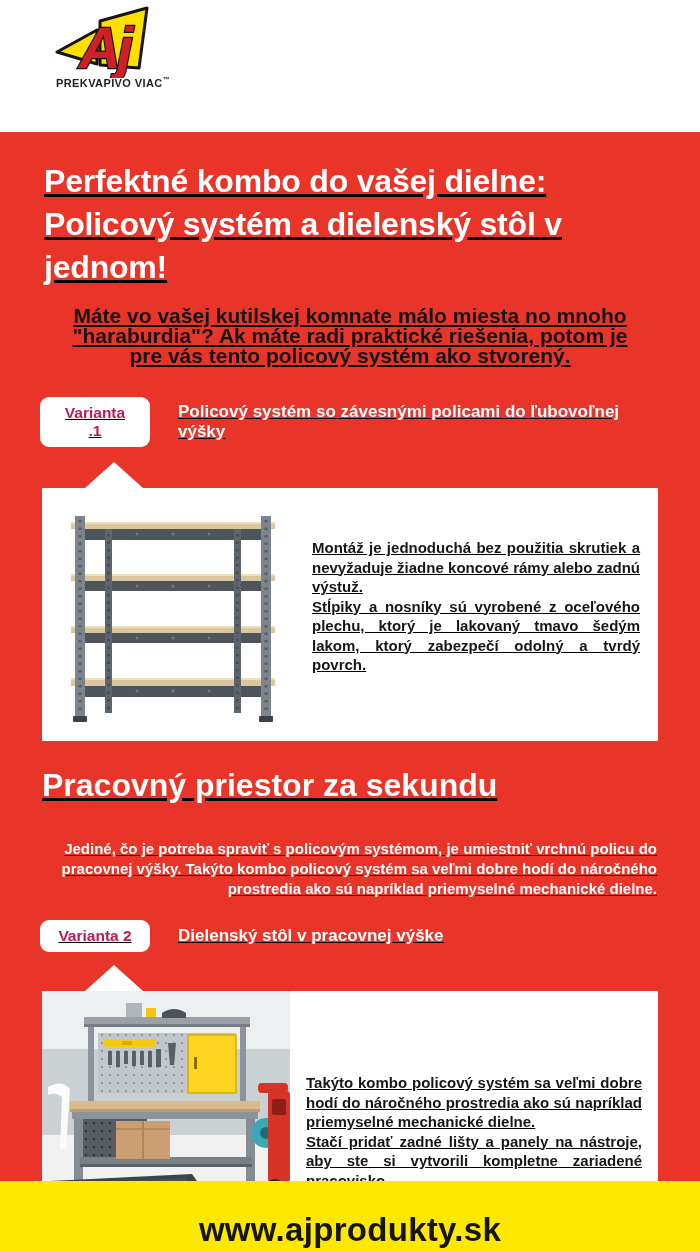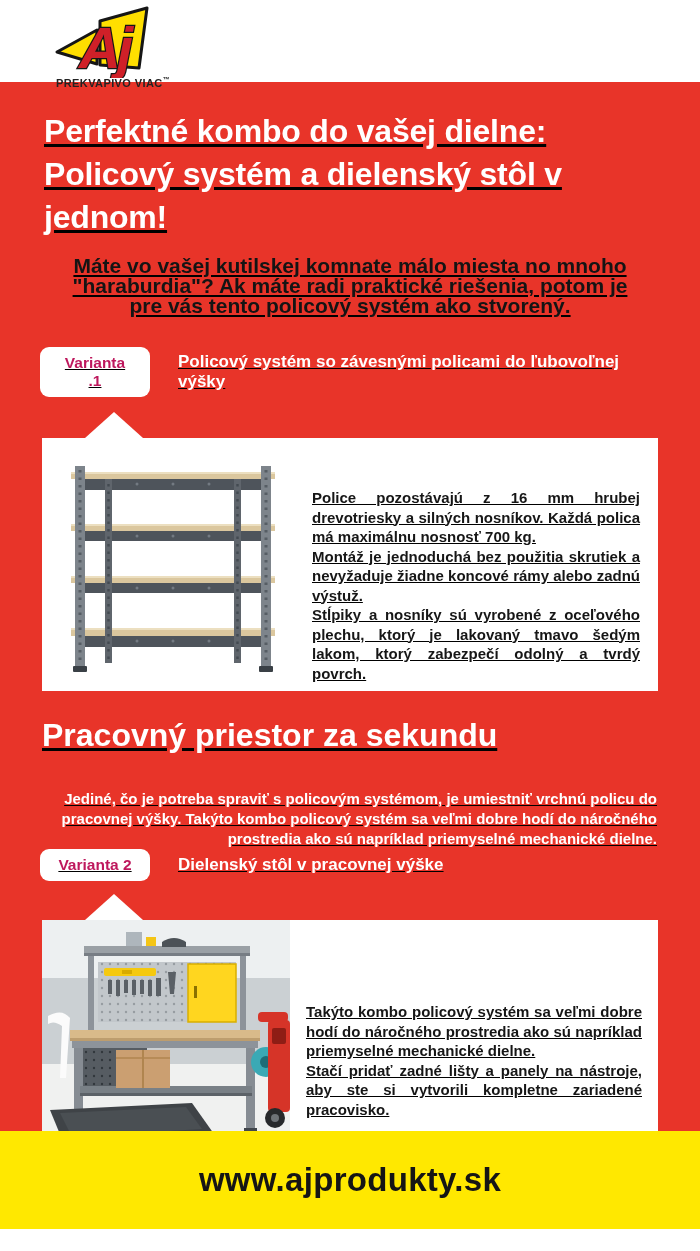--- a/index.html
+++ b/index.html
@@ -4,42 +4,42 @@
 <style>
   * { margin: 0; padding: 0; box-sizing: border-box; }
   html, body { background: #ffffff; }
   body {
     width: 700px; height: 1251px; margin: 0 auto;
     font-family: "Liberation Sans", sans-serif;
     overflow: hidden;
   }
 
   
-  .header { height: 82px; background: #ffffff; position: relative; }
+  .header { height: 132px; background: #ffffff; position: relative; }
   .logo-wrap { position: absolute; left: 48px; top: 4px; width: 130px; text-align: center; }
   .logo-svg { display: block; margin: 0 auto; }
   .tagline { font-size: 11px; font-weight: bold; color: #222; letter-spacing: 0.4px; margin-top: -2px; white-space: nowrap; }
   .tagline sup { font-size: 7px; }
 
   
   .red-section { height: 1049px; background: #e83429; overflow: hidden; text-decoration: underline; }
 
   .main-title {
     margin: 28px 44px 0 44px;
     color: #ffffff; font-weight: bold;
     font-size: 32px; line-height: 43px; letter-spacing: -0.2px;
   }
   .intro {
     margin: 17px 58px 0 58px; text-align: center;
     color: #141414; font-weight: bold; font-size: 21px; line-height: 20px;
   }
 
   .variant-row { display: flex; align-items: center; padding: 0 40px; }
   .row-1 { margin-top: 31px; }
-  .row-2 { }
+  .row-2 { margin-top: 21px; }
   .badge {
     background: #ffffff; color: #be185d; font-weight: bold; font-size: 15.5px;
     border-radius: 9px; padding: 7px 17px; min-width: 110px; text-align: center;
   }
   .variant-heading { color: #ffffff; font-weight: bold; font-size: 17px; margin-left: 28px; }
 
   .tail {
     width: 0; height: 0; margin-left: 85px;
     border-left: 29px solid transparent;
     border-right: 29px solid transparent;
@@ -146,21 +146,20 @@
         <rect x="8" y="6" width="10" height="200" fill="#7d848b"></rect>
         <line x1="13" y1="10" x2="13" y2="202" stroke="#565d64" stroke-width="3" stroke-dasharray="2.5 5"></line>
         <rect x="194" y="6" width="10" height="200" fill="#7d848b"></rect>
         <line x1="199" y1="10" x2="199" y2="202" stroke="#565d64" stroke-width="3" stroke-dasharray="2.5 5"></line>
 
         <rect x="6" y="206" width="14" height="6" rx="1" fill="#3a4046"></rect>
         <rect x="192" y="206" width="14" height="6" rx="1" fill="#3a4046"></rect>
       </svg>
     </div>
     <div class="card-text">
-      <p>Police pozostávajú z 16 mm hrubej drevotriesky a silných nosníkov. Každá polica má maximálnu nosnosť 700 kg.</p>
       <p>Montáž je jednoduchá bez použitia skrutiek a nevyžaduje žiadne koncové rámy alebo zadnú výstuž.</p>
       <p>Stĺpiky a nosníky sú vyrobené z oceľového plechu, ktorý je lakovaný tmavo šedým lakom, ktorý zabezpečí odolný a tvrdý povrch.</p>
     </div>
   </div>
 
   <h2 class="section-title">Pracovný priestor za sekundu</h2>
 
   <p class="section-text">Jediné, čo je potreba spraviť s policovým systémom, je umiestniť vrchnú policu do pracovnej výšky. Takýto kombo policový systém sa veľmi dobre hodí do náročného prostredia ako sú napríklad priemyselné mechanické dielne.</p>
 
   <div class="variant-row row-2">

